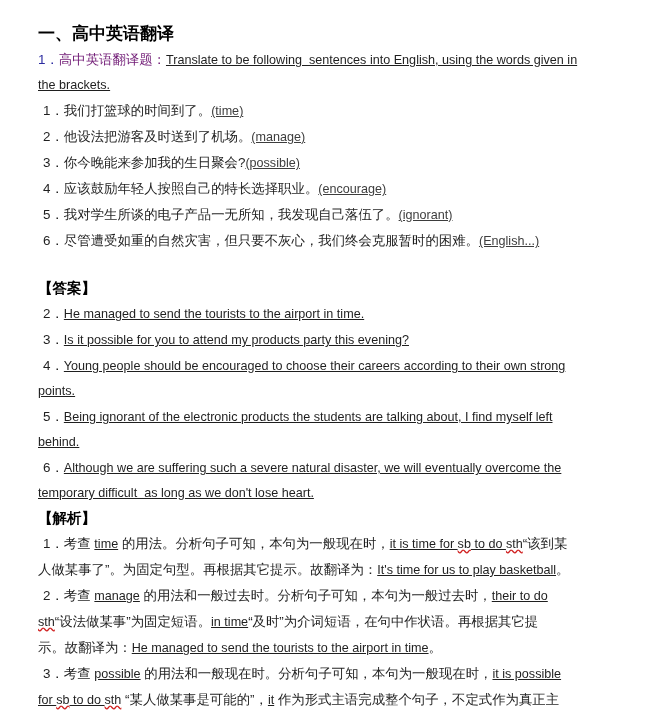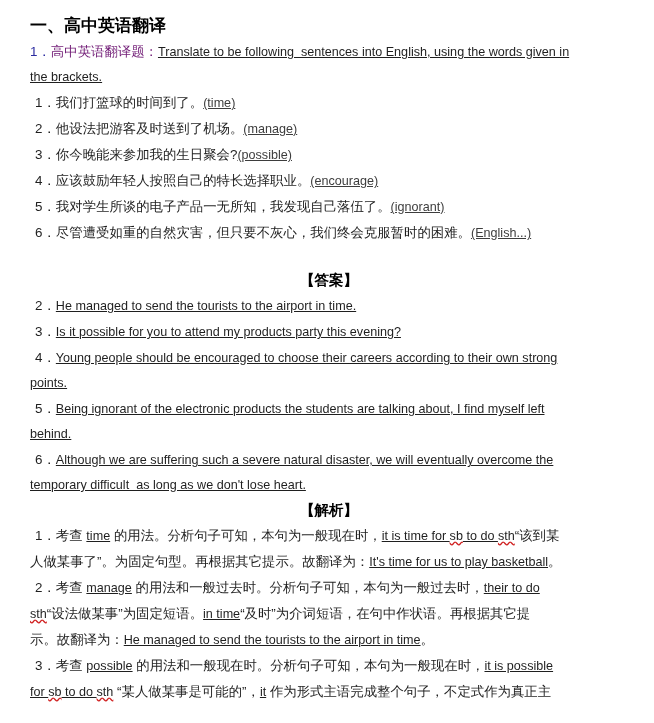--- a/index.html
+++ b/index.html
@@ -12,21 +12,21 @@
     height: 723px;
     overflow: hidden;
     font-family: "Liberation Sans", "DejaVu Sans", sans-serif;
     color: #1a1a1a;
     -webkit-font-smoothing: none;
   }
   .page {
     position: relative;
     width: 654px;
     height: 723px;
-    padding: 4px;
+    padding: 12px;
     box-sizing: border-box;
   }
   .doc {
     padding: 11px 22px 0 26px;
     box-sizing: border-box;
   }
 
   
   .section-title {
     font-size: 17px;
@@ -35,21 +35,20 @@
     margin: 0 0 2px 0;
     letter-spacing: 0px;
     color: #000;
   }
   .bracket-heading {
     font-size: 14.5px;
     font-weight: bold;
     line-height: 25px;
     margin: 0;
     color: #000;
-    text-align: center;
   }
 
   
   .line {
     font-size: 13.2px;
     line-height: 25px;
     margin: 0;
     color: #1f1f1f;
     white-space: pre-wrap;
     word-break: normal;

